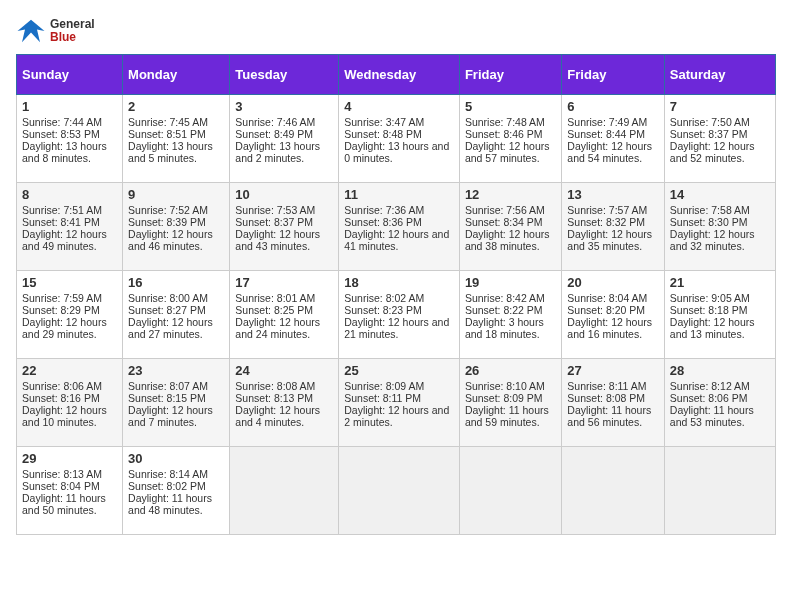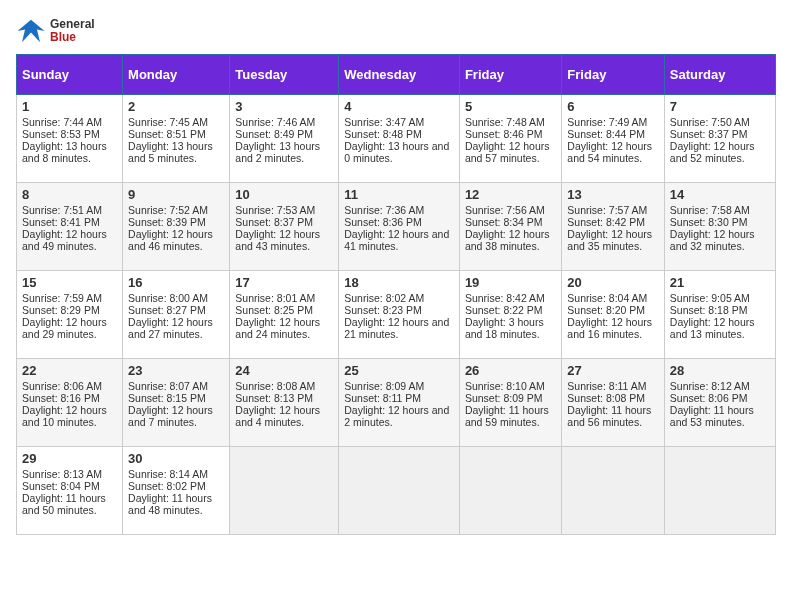--- a/index.html
+++ b/index.html
@@ -122,21 +122,21 @@
         <td><span class="day-num">5</span><span>Sunrise: 7:48 AM</span><br><span>Sunset: 8:46 PM</span><br><span>Daylight: 12 hours and 57 minutes.</span></td>
         <td><span class="day-num">6</span><span>Sunrise: 7:49 AM</span><br><span>Sunset: 8:44 PM</span><br><span>Daylight: 12 hours and 54 minutes.</span></td>
         <td><span class="day-num">7</span><span>Sunrise: 7:50 AM</span><br><span>Sunset: 8:37 PM</span><br><span>Daylight: 12 hours and 52 minutes.</span></td>
       </tr>
       <tr>
         <td><span class="day-num">8</span><span>Sunrise: 7:51 AM</span><br><span>Sunset: 8:41 PM</span><br><span>Daylight: 12 hours and 49 minutes.</span></td>
         <td><span class="day-num">9</span><span>Sunrise: 7:52 AM</span><br><span>Sunset: 8:39 PM</span><br><span>Daylight: 12 hours and 46 minutes.</span></td>
         <td><span class="day-num">10</span><span>Sunrise: 7:53 AM</span><br><span>Sunset: 8:37 PM</span><br><span>Daylight: 12 hours and 43 minutes.</span></td>
         <td><span class="day-num">11</span><span>Sunrise: 7:36 AM</span><br><span>Sunset: 8:36 PM</span><br><span>Daylight: 12 hours and 41 minutes.</span></td>
         <td><span class="day-num">12</span><span>Sunrise: 7:56 AM</span><br><span>Sunset: 8:34 PM</span><br><span>Daylight: 12 hours and 38 minutes.</span></td>
-        <td><span class="day-num">13</span><span>Sunrise: 7:57 AM</span><br><span>Sunset: 8:42 PM</span><br><span>Daylight: 12 hours and 35 minutes.</span></td>
+        <td><span class="day-num">13</span><span>Sunrise: 7:57 AM</span><br><span>Sunset: 8:32 PM</span><br><span>Daylight: 12 hours and 35 minutes.</span></td>
         <td><span class="day-num">14</span><span>Sunrise: 7:58 AM</span><br><span>Sunset: 8:30 PM</span><br><span>Daylight: 12 hours and 32 minutes.</span></td>
       </tr>
       <tr>
         <td><span class="day-num">15</span><span>Sunrise: 7:59 AM</span><br><span>Sunset: 8:29 PM</span><br><span>Daylight: 12 hours and 29 minutes.</span></td>
         <td><span class="day-num">16</span><span>Sunrise: 8:00 AM</span><br><span>Sunset: 8:27 PM</span><br><span>Daylight: 12 hours and 27 minutes.</span></td>
         <td><span class="day-num">17</span><span>Sunrise: 8:01 AM</span><br><span>Sunset: 8:25 PM</span><br><span>Daylight: 12 hours and 24 minutes.</span></td>
         <td><span class="day-num">18</span><span>Sunrise: 8:02 AM</span><br><span>Sunset: 8:23 PM</span><br><span>Daylight: 12 hours and 21 minutes.</span></td>
         <td><span class="day-num">19</span><span>Sunrise: 8:42 AM</span><br><span>Sunset: 8:22 PM</span><br><span>Daylight: 3 hours and 18 minutes.</span></td>
         <td><span class="day-num">20</span><span>Sunrise: 8:04 AM</span><br><span>Sunset: 8:20 PM</span><br><span>Daylight: 12 hours and 16 minutes.</span></td>
         <td><span class="day-num">21</span><span>Sunrise: 9:05 AM</span><br><span>Sunset: 8:18 PM</span><br><span>Daylight: 12 hours and 13 minutes.</span></td>

